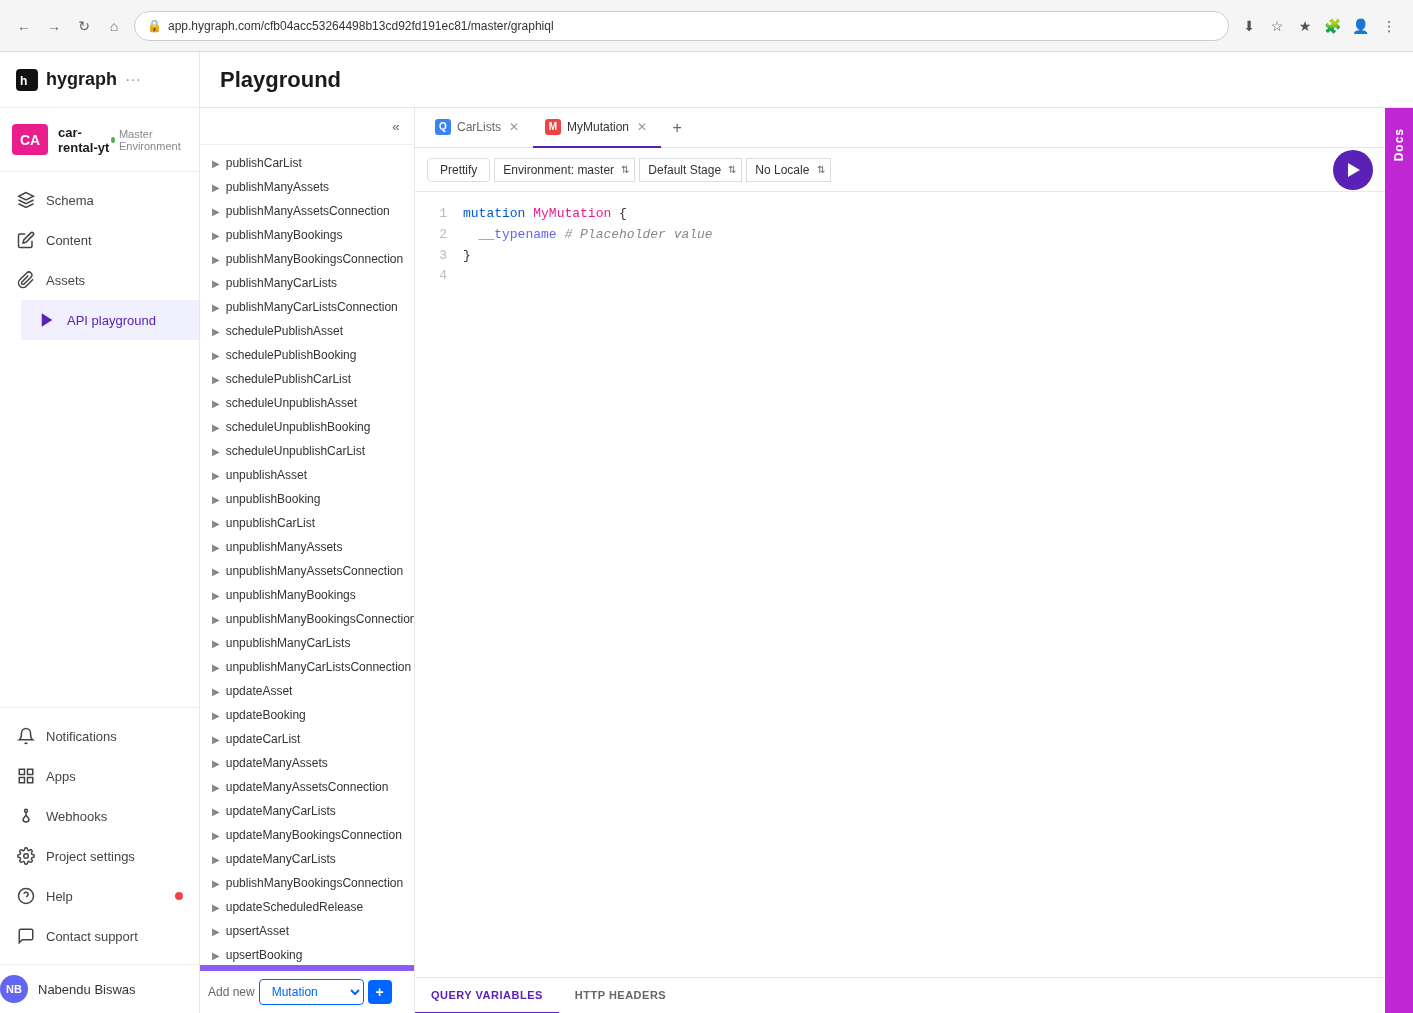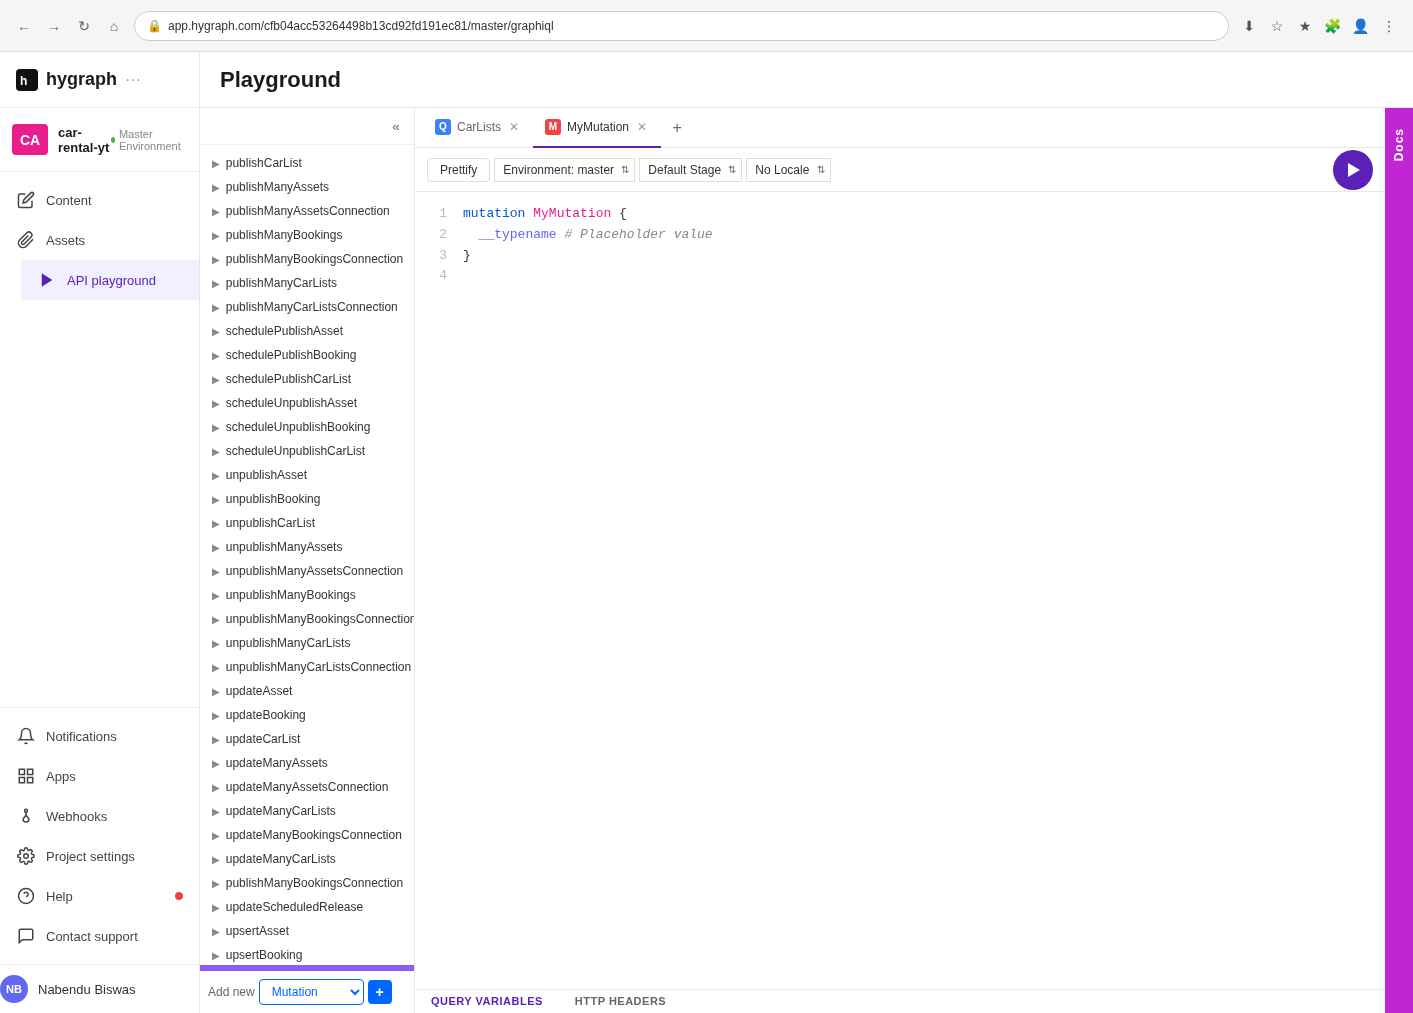--- a/index.html
+++ b/index.html
@@ -93,21 +93,21 @@
     .code-editor { flex: 1; padding: 12px 16px; font-family: 'Monaco', 'Menlo', 'Courier New', monospace; font-size: 13px; line-height: 1.6; overflow: auto; background: #fff; }
     .code-line { display: flex; gap: 16px; }
     .line-num { color: #bbb; width: 16px; text-align: right; flex-shrink: 0; user-select: none; }
     .code-keyword { color: #0057d8; }
     .code-name { color: #e91e8c; }
     .code-brace { color: #333; }
     .code-field { color: #6366f1; }
     .code-comment { color: #888; font-style: italic; }
 
     
-    .bottom-panel { height: 24px; display: flex; align-items: center; border-top: 1px solid #e8e8e8; flex-shrink: 0; }
+    .bottom-panel { height: 36px; display: flex; border-top: 1px solid #e8e8e8; flex-shrink: 0; }
     .bottom-tab { padding: 0 16px; height: 36px; display: flex; align-items: center; font-size: 11px; font-weight: 600; color: #666; cursor: pointer; text-transform: uppercase; letter-spacing: 0.5px; border-bottom: 2px solid transparent; }
     .bottom-tab.active { color: #5b21b6; border-bottom: 2px solid #5b21b6; }
 
     
     .docs-sidebar { width: 28px; background: #c026d3; display: flex; align-items: flex-start; justify-content: center; padding-top: 20px; flex-shrink: 0; }
     .docs-label { writing-mode: vertical-rl; transform: rotate(180deg); color: #fff; font-size: 12px; font-weight: 600; letter-spacing: 1px; cursor: pointer; }
 
     
     svg { display: block; }
   </style>
@@ -158,20 +158,30 @@
           <span class="env-dot"></span>
           <span>Master Environment</span>
         </span>
       </div>
     </div>
 
     <div class="sidebar-nav">
       <div class="sidebar-item">
         <div class="sidebar-item-icon">
           <svg width="18" height="18" viewBox="0 0 24 24" fill="none" stroke="currentColor" stroke-width="2">
+            <polygon points="12 2 2 7 12 12 22 7 12 2"></polygon>
+              <polyline points="2 17 12 22 22 17"></polyline>
+              <polyline points="2 12 12 17 22 12"></polyline>
+          </svg>
+        </div>
+        <span class="sidebar-item-label">Schema</span>
+      </div>
+      <div class="sidebar-item">
+        <div class="sidebar-item-icon">
+          <svg width="18" height="18" viewBox="0 0 24 24" fill="none" stroke="currentColor" stroke-width="2">
             <path d="M11 4H4a2 2 0 0 0-2 2v14a2 2 0 0 0 2 2h14a2 2 0 0 0 2-2v-7"></path>
               <path d="M18.5 2.5a2.121 2.121 0 0 1 3 3L12 15l-4 1 1-4 9.5-9.5z"></path>
           </svg>
         </div>
         <span class="sidebar-item-label">Content</span>
       </div>
       <div class="sidebar-item">
         <div class="sidebar-item-icon">
           <svg width="18" height="18" viewBox="0 0 24 24" fill="none" stroke="currentColor" stroke-width="2">
             <path d="M21.44 11.05l-9.19 9.19a6 6 0 0 1-8.49-8.49l9.19-9.19a4 4 0 0 1 5.66 5.66l-9.2 9.19a2 2 0 0 1-2.83-2.83l8.49-8.48"></path>

